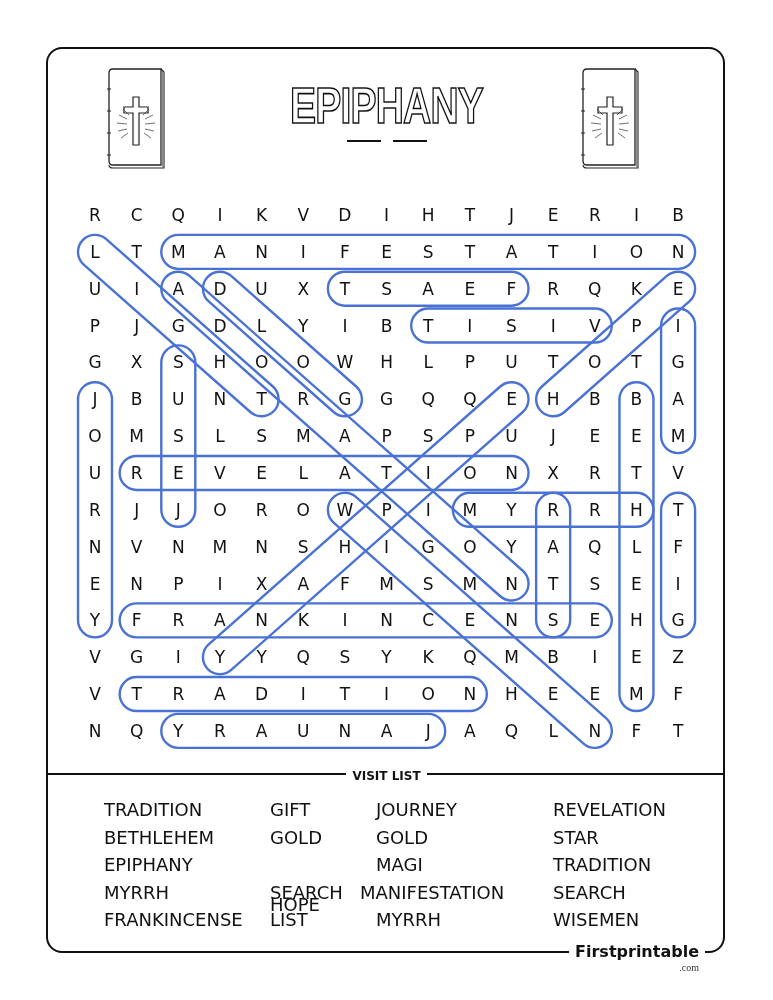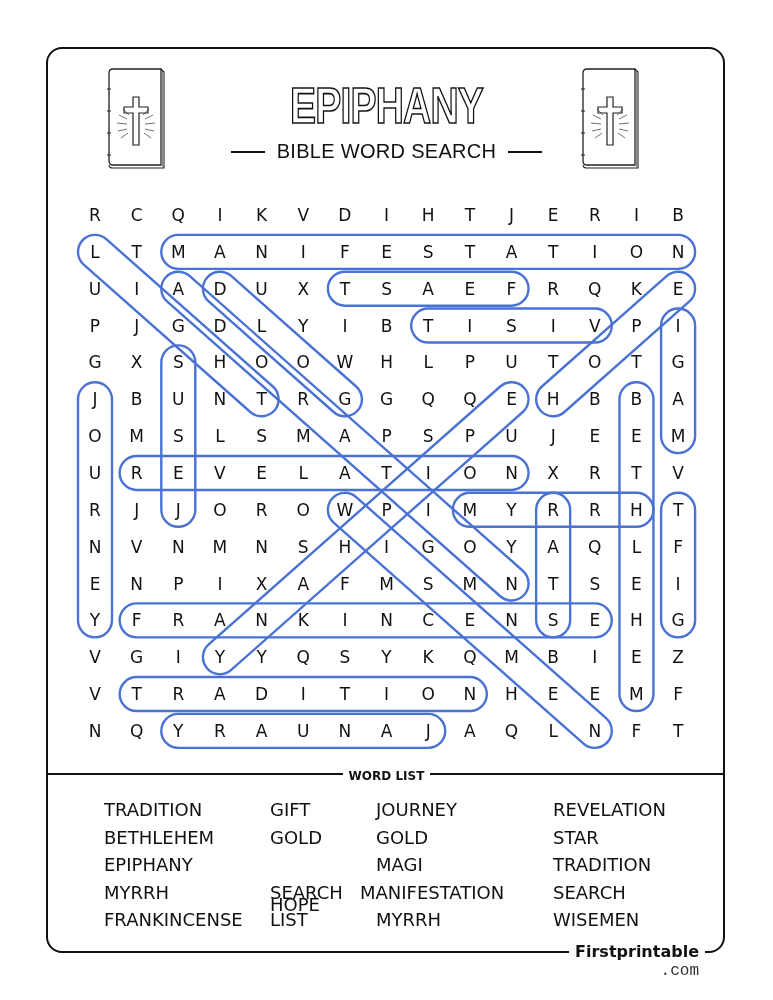--- a/index.html
+++ b/index.html
@@ -10,21 +10,21 @@
   .subtitle-wrap{position:absolute;top:140px;left:0;width:773px;display:flex;justify-content:center;align-items:center;gap:12px;}
   .subtitle-line{width:34px;height:2px;background:#111;}
   .subtitle{font-family:"Liberation Sans",sans-serif;font-size:20px;letter-spacing:0.3px;}
   .grid-svg{position:absolute;left:0;top:0;width:773px;height:1000px;pointer-events:none;}
   .cell{position:absolute;width:30px;height:26px;text-align:center;font-family:"DejaVu Sans",sans-serif;font-size:17px;line-height:26px;color:#111;}
   .divider{position:absolute;left:47px;width:677px;top:773px;height:2px;background:#111;}
   .wl-label{position:absolute;top:765px;left:0;width:773px;text-align:center;}
   .wl-label span{background:#fff;padding:0 6px;font-family:"DejaVu Sans",sans-serif;font-size:12px;font-weight:bold;}
   .word{position:absolute;font-family:"DejaVu Sans",sans-serif;font-size:18px;line-height:22px;color:#111;}
   .brand{position:absolute;right:68px;top:942px;background:#fff;padding:0 6px;font-family:"DejaVu Sans",sans-serif;font-weight:bold;font-size:16px;}
-  .brand-com{position:absolute;right:74px;top:962px;font-family:Liberation Mono, monospace;font-size:16px;color:#333;}
+  .brand-com{position:absolute;right:74px;top:962px;font-family:Liberation Serif, serif;font-size:10px;color:#333;}
 </style>
 </head>
 <body>
 
 <div class="frame"></div>
 
 <svg class="book" style="left:105px" viewBox="0 0 60 104">
   <path d="M4 6 Q4 2 8 2 L56 2 L56 98 L8 98 Q4 98 4 94 Z" fill="#fff" stroke="#222" stroke-width="1.3"></path>
   <path d="M56 2 L59 5 L59 101 L8 101 Q4 101 4 98" fill="none" stroke="#222" stroke-width="1.1"></path>
   <line x1="57.5" y1="4" x2="57.5" y2="100" stroke="#444" stroke-width="0.6"></line>
@@ -66,21 +66,20 @@
       <line x1="50" y1="56" x2="40" y2="57"></line>
       <line x1="49" y1="64" x2="40" y2="62"></line>
       <line x1="46" y1="71" x2="39" y2="66"></line>
       <line x1="44" y1="42" x2="38" y2="48"></line>
   </g>
 </svg>
 
 <div class="title">EPIPHANY</div>
 <div class="subtitle-wrap">
   <div class="subtitle-line"></div>
-  <div class="subtitle">BIBLE WORD SEARCH</div>
   <div class="subtitle-line"></div>
 </div>
 
 <svg class="grid-svg" id="highlights">
     <rect x="-17" y="-17" width="533.8" height="34" rx="17" ry="17" fill="none" stroke="#4a72d4" stroke-width="2.4" transform="translate(178.3,251.85) rotate(0)"></rect>
     <rect x="-17" y="-17" width="200.60000000000002" height="34" rx="17" ry="17" fill="none" stroke="#4a72d4" stroke-width="2.4" transform="translate(344.9,288.7) rotate(0)"></rect>
     <rect x="-17" y="-17" width="200.59999999999997" height="34" rx="17" ry="17" fill="none" stroke="#4a72d4" stroke-width="2.4" transform="translate(428.2,325.55) rotate(0)"></rect>
     <rect x="-17" y="-17" width="408.85" height="34" rx="17" ry="17" fill="none" stroke="#4a72d4" stroke-width="2.4" transform="translate(136.65,472.95) rotate(0)"></rect>
     <rect x="-17" y="-17" width="200.59999999999997" height="34" rx="17" ry="17" fill="none" stroke="#4a72d4" stroke-width="2.4" transform="translate(469.84999999999997,509.8) rotate(0)"></rect>
     <rect x="-17" y="-17" width="492.15" height="34" rx="17" ry="17" fill="none" stroke="#4a72d4" stroke-width="2.4" transform="translate(136.65,620.35) rotate(0)"></rect>
@@ -322,21 +321,21 @@
     <div class="cell" style="left: 413.2px; top: 717.9px;">J</div>
     <div class="cell" style="left: 454.85px; top: 717.9px;">A</div>
     <div class="cell" style="left: 496.5px; top: 717.9px;">Q</div>
     <div class="cell" style="left: 538.15px; top: 717.9px;">L</div>
     <div class="cell" style="left: 579.8px; top: 717.9px;">N</div>
     <div class="cell" style="left: 621.45px; top: 717.9px;">F</div>
     <div class="cell" style="left: 663.1px; top: 717.9px;">T</div>
   </div>
 
 <div class="divider"></div>
-<div class="wl-label"><span>WORD LIST</span></div>
+<div class="wl-label"><span>VISIT LIST</span></div>
 
 <div id="wordlist">
     <div class="word" style="left: 104px; top: 799px;">TRADITION</div>
     <div class="word" style="left: 104px; top: 826.5px;">BETHLEHEM</div>
     <div class="word" style="left: 104px; top: 854px;">EPIPHANY</div>
     <div class="word" style="left: 104px; top: 881.5px;">MYRRH</div>
     <div class="word" style="left: 104px; top: 909px;">FRANKINCENSE</div>
     <div class="word" style="left: 270px; top: 799px;">GIFT</div>
     <div class="word" style="left: 270px; top: 826.5px;">GOLD</div>
     <div class="word" style="left: 270px; top: 854px; margin-top: 40px;">HOPE</div>

